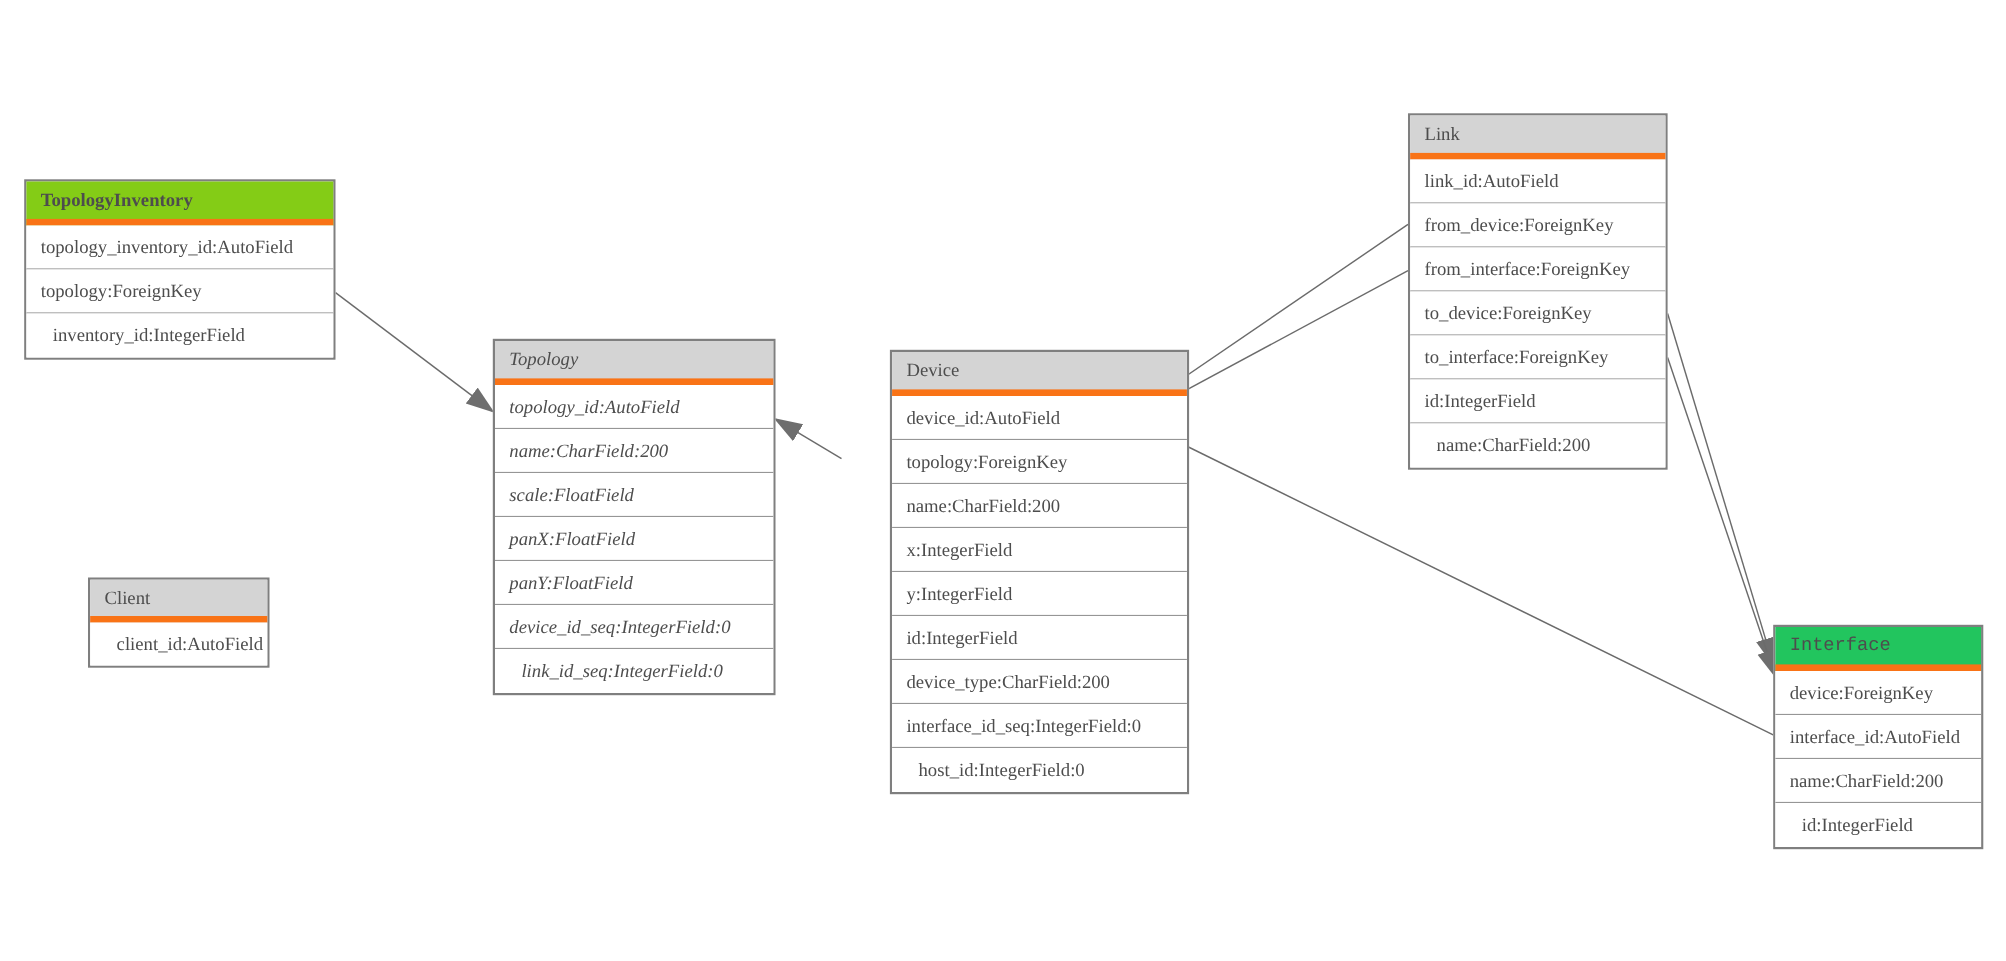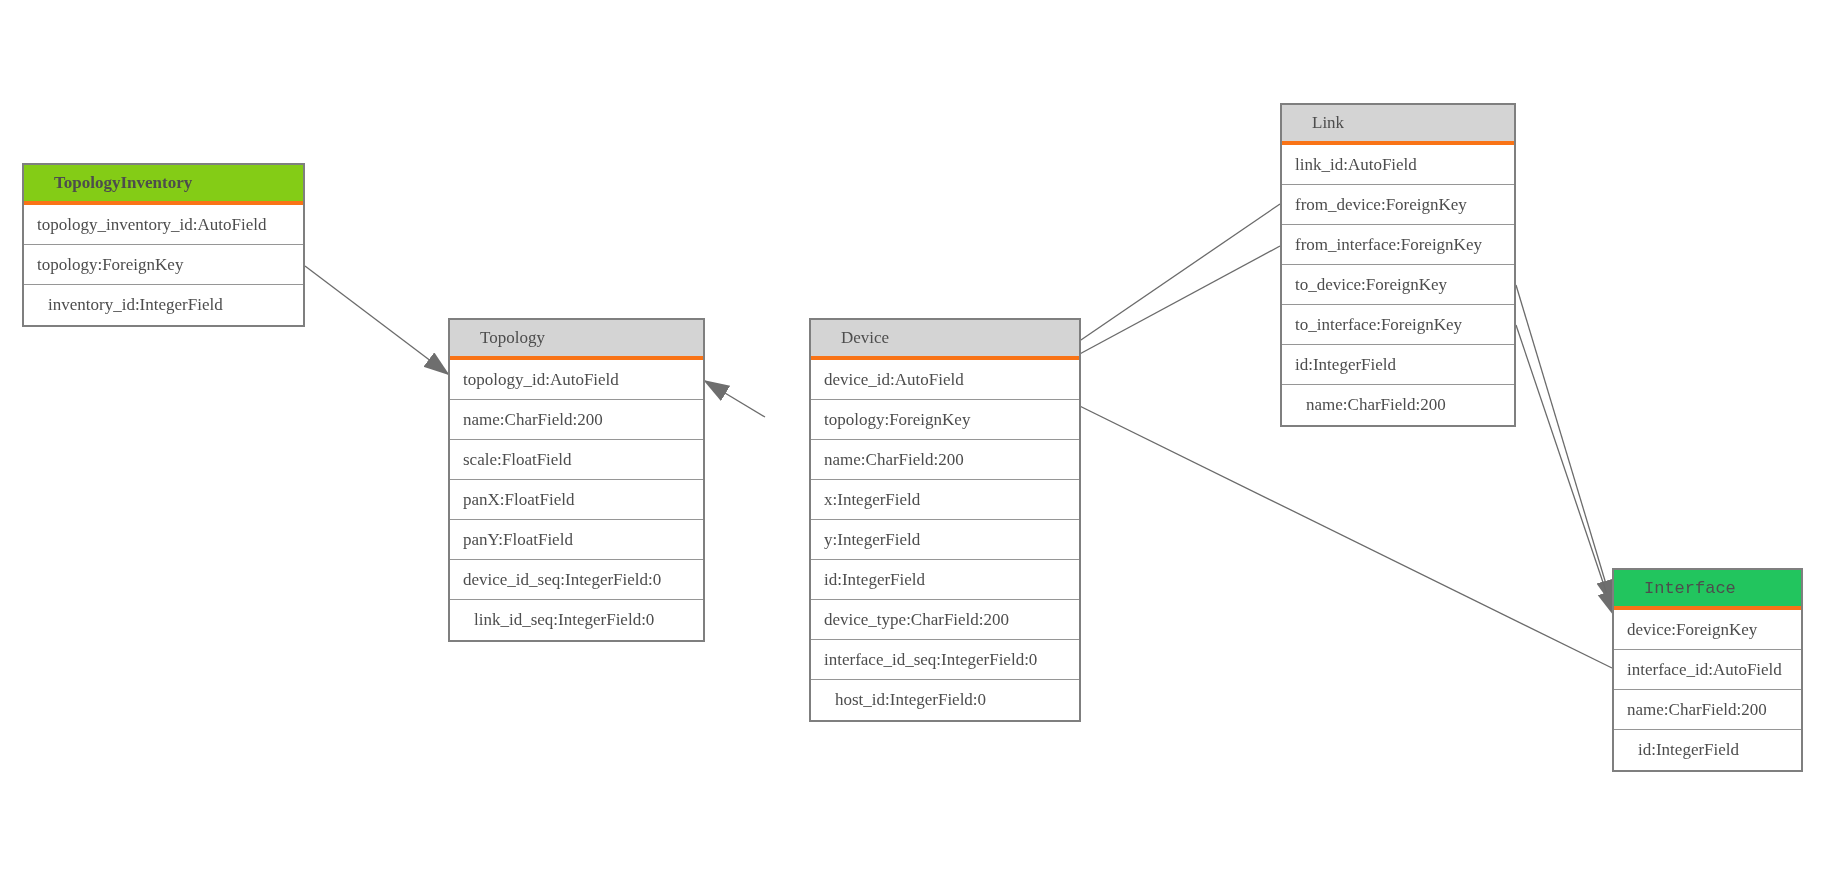--- a/index.html
+++ b/index.html
@@ -38,23 +38,23 @@
     border: 2px solid #7f7f7f;
     background: #ffffff;
     font-size: 17px;
     color: #4d4d4d;
     pointer-events: auto;
   }
   .entity-header {
     box-sizing: border-box;
     display: flex;
     align-items: center;
-    padding-left: 30px;
+    padding-left: 13px;
     background: #d4d4d4;
-    border-bottom: 4px solid #f97316;
+    border-bottom: 6px solid #f97316;
   }
   .entity-row {
     box-sizing: border-box;
     display: flex;
     align-items: center;
     padding-left: 13px;
     background: #ffffff;
     border-bottom: 1px solid #969696;
   }
   .entity-row:last-child {
@@ -82,29 +82,33 @@
         <line x1="1612" y1="668" x2="1037" y2="385" stroke="#6b6b6b" stroke-width="1.3" marker-end="url(#arrow)"></line>
       </g>
   </svg>
   <div id="entities">
       <div class="entity" style="left: 22px; top: 163px; width: 283px; border-color: rgb(127, 127, 127);">
         <div class="entity-header" style="height: 40px; background: #84cc16; font-weight: bold;">TopologyInventory</div>
         <div class="entity-row" style="height: 40px;">topology_inventory_id:AutoField</div>
         <div class="entity-row" style="height: 40px;">topology:ForeignKey</div>
         <div class="entity-row" style="height: 40px;">inventory_id:IntegerField</div>
       </div>
-      <div class="entity" style="left: 448px; top: 318px; width: 257px; border-color: rgb(127, 127, 127);">
+      <div class="entity" style="left: 448px; top: 308px; width: 257px; border-color: rgb(127, 127, 127); font-style: italic;">
         <div class="entity-header" style="height: 40px; background: rgb(212, 212, 212);">Topology</div>
         <div class="entity-row" style="height: 40px;">topology_id:AutoField</div>
         <div class="entity-row" style="height: 40px;">name:CharField:200</div>
         <div class="entity-row" style="height: 40px;">scale:FloatField</div>
         <div class="entity-row" style="height: 40px;">panX:FloatField</div>
         <div class="entity-row" style="height: 40px;">panY:FloatField</div>
         <div class="entity-row" style="height: 40px;">device_id_seq:IntegerField:0</div>
         <div class="entity-row" style="height: 40px;">link_id_seq:IntegerField:0</div>
+      </div>
+      <div class="entity" style="left: 80px; top: 525px; width: 165px; border-color: rgb(127, 127, 127);">
+        <div class="entity-header" style="height: 39px; background: rgb(212, 212, 212);">Client</div>
+        <div class="entity-row" style="height: 39px;">client_id:AutoField</div>
       </div>
       <div class="entity" style="left: 809px; top: 318px; width: 272px; border-color: rgb(127, 127, 127);">
         <div class="entity-header" style="height: 40px; background: rgb(212, 212, 212);">Device</div>
         <div class="entity-row" style="height: 40px;">device_id:AutoField</div>
         <div class="entity-row" style="height: 40px;">topology:ForeignKey</div>
         <div class="entity-row" style="height: 40px;">name:CharField:200</div>
         <div class="entity-row" style="height: 40px;">x:IntegerField</div>
         <div class="entity-row" style="height: 40px;">y:IntegerField</div>
         <div class="entity-row" style="height: 40px;">id:IntegerField</div>
         <div class="entity-row" style="height: 40px;">device_type:CharField:200</div>

